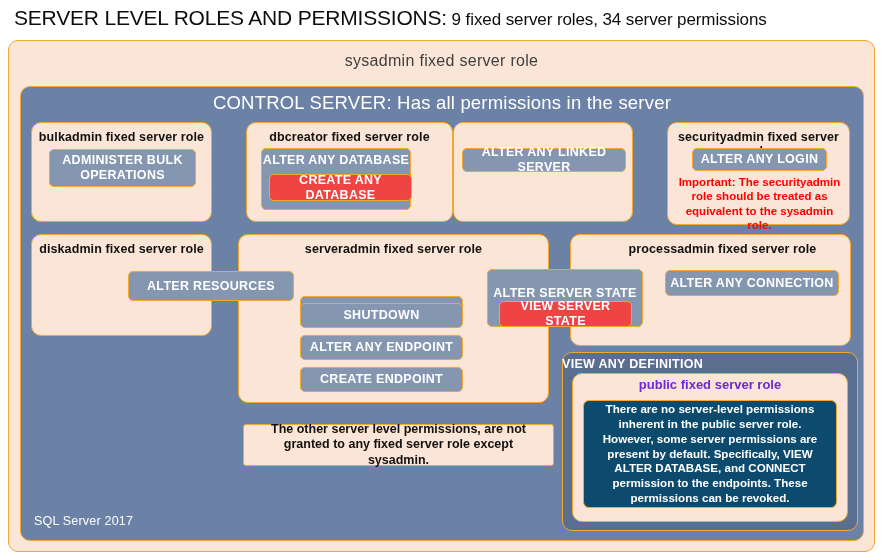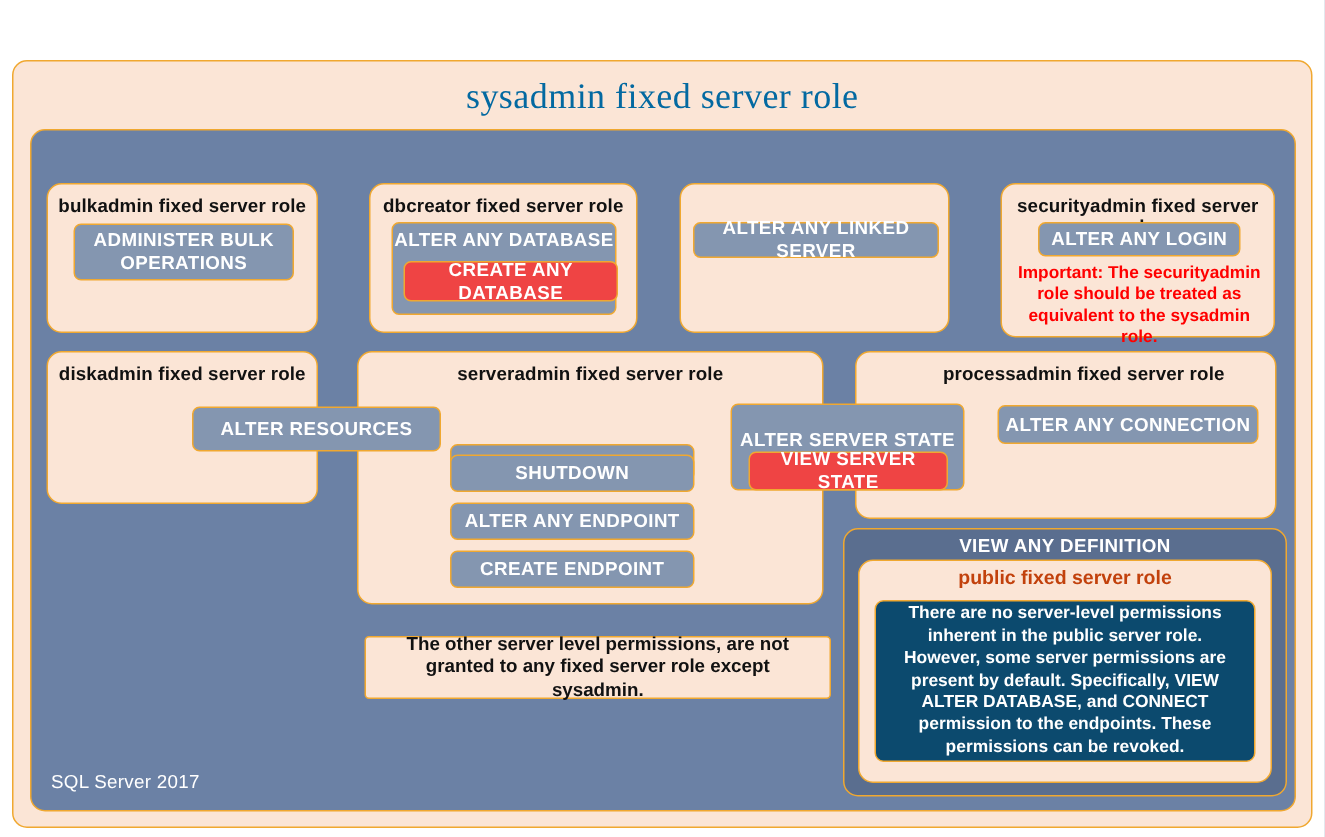--- a/index.html
+++ b/index.html
@@ -79,41 +79,40 @@
     color: #111111;
     letter-spacing: 0.1px;
   }
 
   
   #sysadmin-label {
     position: absolute;
     left: 0; right: 0;
     top: 52px;
     text-align: center;
-    font-size: 24px;
-    color: #0369a1;
+    font-size: 16px;
+    color: #404040;
     letter-spacing: 0.3px;
-    font-family: Liberation Serif, serif;
   }
   #controlserver-label {
     position: absolute;
     left: 20px; right: 19px;
     top: 92px;
     text-align: center;
     font-size: 18.5px;
     color: #FFFFFF;
     letter-spacing: 0.2px;
   }
 
   
   #outer-box   { left: 8px;  top: 40px;  width: 867px; height: 512px; }
   #control-box { left: 20px; top: 86px;  width: 844px; height: 455px; }
 
   #bulkadmin-box    { left: 31px;  top: 122px; width: 181px; height: 100px; }
-  #dbcreator-box    { left: 246px; top: 122px; width: 179px; height: 100px; }
+  #dbcreator-box    { left: 246px; top: 122px; width: 207px; height: 100px; }
   #setupadmin-box   { left: 453px; top: 122px; width: 180px; height: 100px; }
   #securityadmin-box{ left: 667px; top: 122px; width: 183px; height: 103px; }
 
   #diskadmin-box    { left: 31px;  top: 234px; width: 181px; height: 102px; }
   #serveradmin-box  { left: 238px; top: 234px; width: 311px; height: 169px; }
   #processadmin-box { left: 570px; top: 234px; width: 281px; height: 112px; }
 
   #publicouter-box  { left: 562px; top: 352px; width: 296px; height: 179px; }
   #public-box       { left: 572px; top: 373px; width: 276px; height: 149px; }
 
@@ -157,45 +156,49 @@
     text-align: center;
     line-height: 1.28;
     padding: 6px 8px;
     display: flex;
     align-items: center;
     justify-content: center;
   }
   #viewanydef-label {
     position: absolute;
     left: 562px; right: auto; top: 357px; width: 296px;
-    text-align: center;
+    text-align: left;
     color: #FFFFFF;
     font-size: 12.5px;
     font-weight: bold;
     letter-spacing: 0.3px;
   }
   #public-label {
     position: absolute;
     left: 572px; top: 377px; width: 276px;
     text-align: center;
-    color: #c2410c;
+    color: #6d28d9;
     font-size: 13px;
     font-weight: bold;
   }
 </style>
 </head>
 <body>
 
 <div id="canvas">
 
+  <div id="title">
+    <span class="t-main">SERVER LEVEL ROLES AND PERMISSIONS:</span><span class="t-sub"> 9 fixed server roles, 34 server permissions</span>
+  </div>
 
   <div id="outer-box" class="box peach"></div>
   <div id="sysadmin-label">sysadmin fixed server role</div>
 
   <div id="control-box" class="box slate"></div>
+  <div id="controlserver-label">CONTROL SERVER: Has all permissions in the server</div>
 
   <div id="bulkadmin-box" class="box peach">
     <div class="role-label" style="top:7px;">bulkadmin fixed server role</div>
     <div class="perm" style="left:17px; top:26px; width:147px; height:38px;">ADMINISTER BULK OPERATIONS</div>
   </div>
 
   <div id="dbcreator-box" class="box peach">
     <div class="role-label" style="top:7px;">dbcreator fixed server role</div>
     <div class="perm" style="left:14px; top:25px; width:150px; height:62px; align-items:flex-start; padding-top:4px;">ALTER ANY DATABASE</div>
     <div class="perm dark" style="left:22px; top:51px; width:143px; height:27px;">CREATE ANY DATABASE</div>

